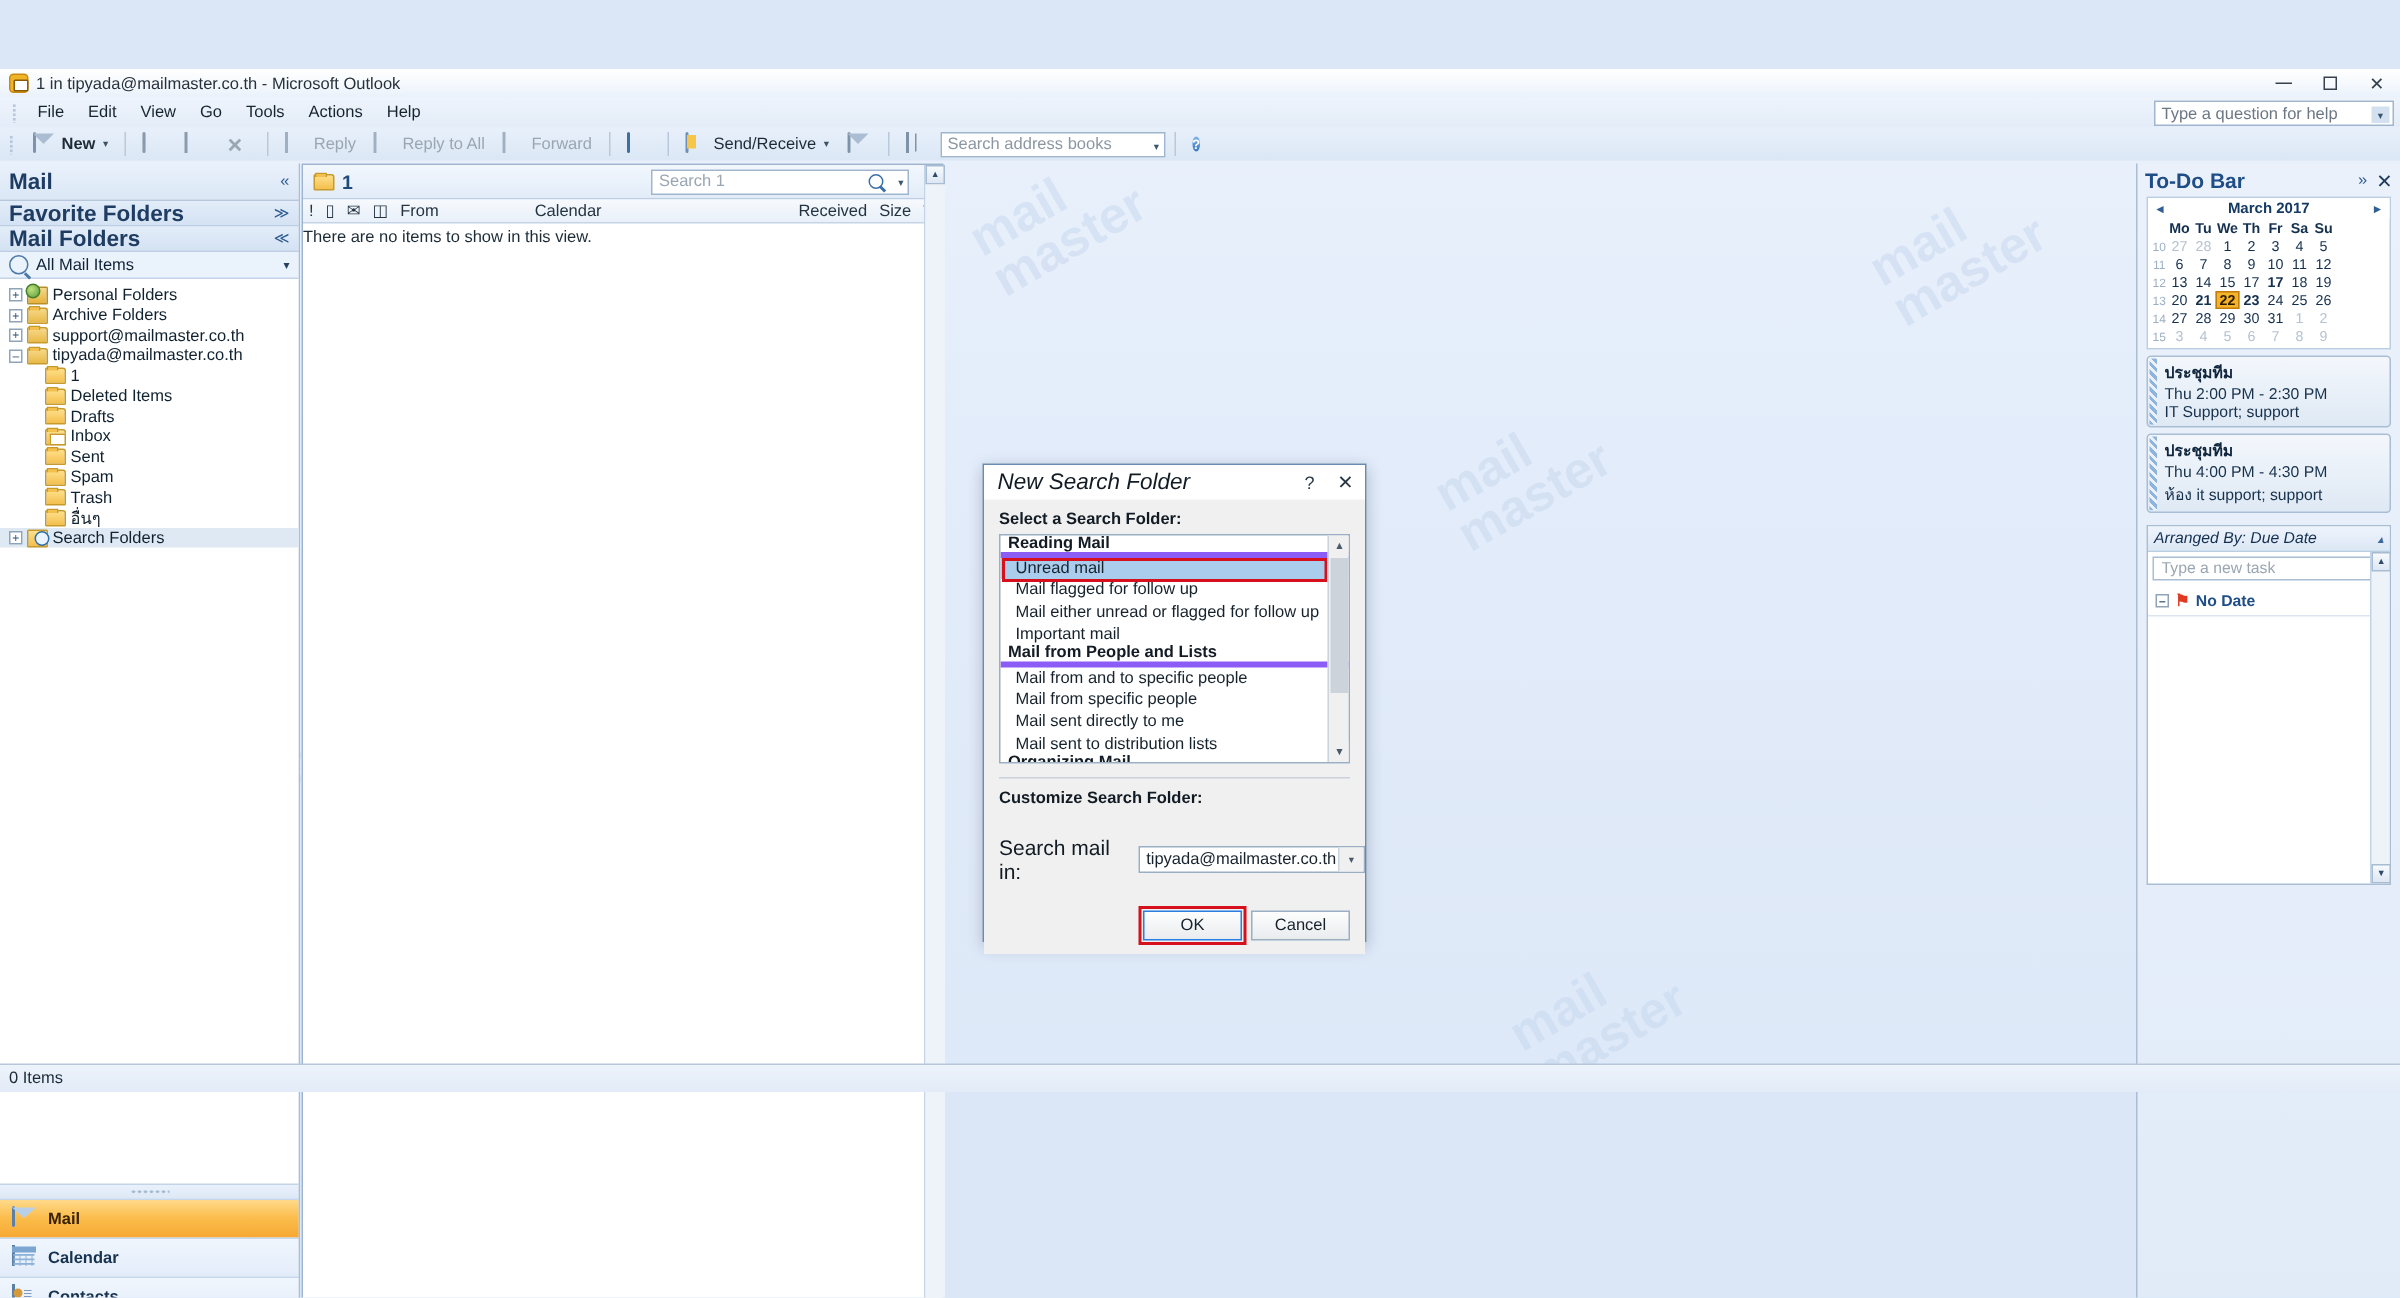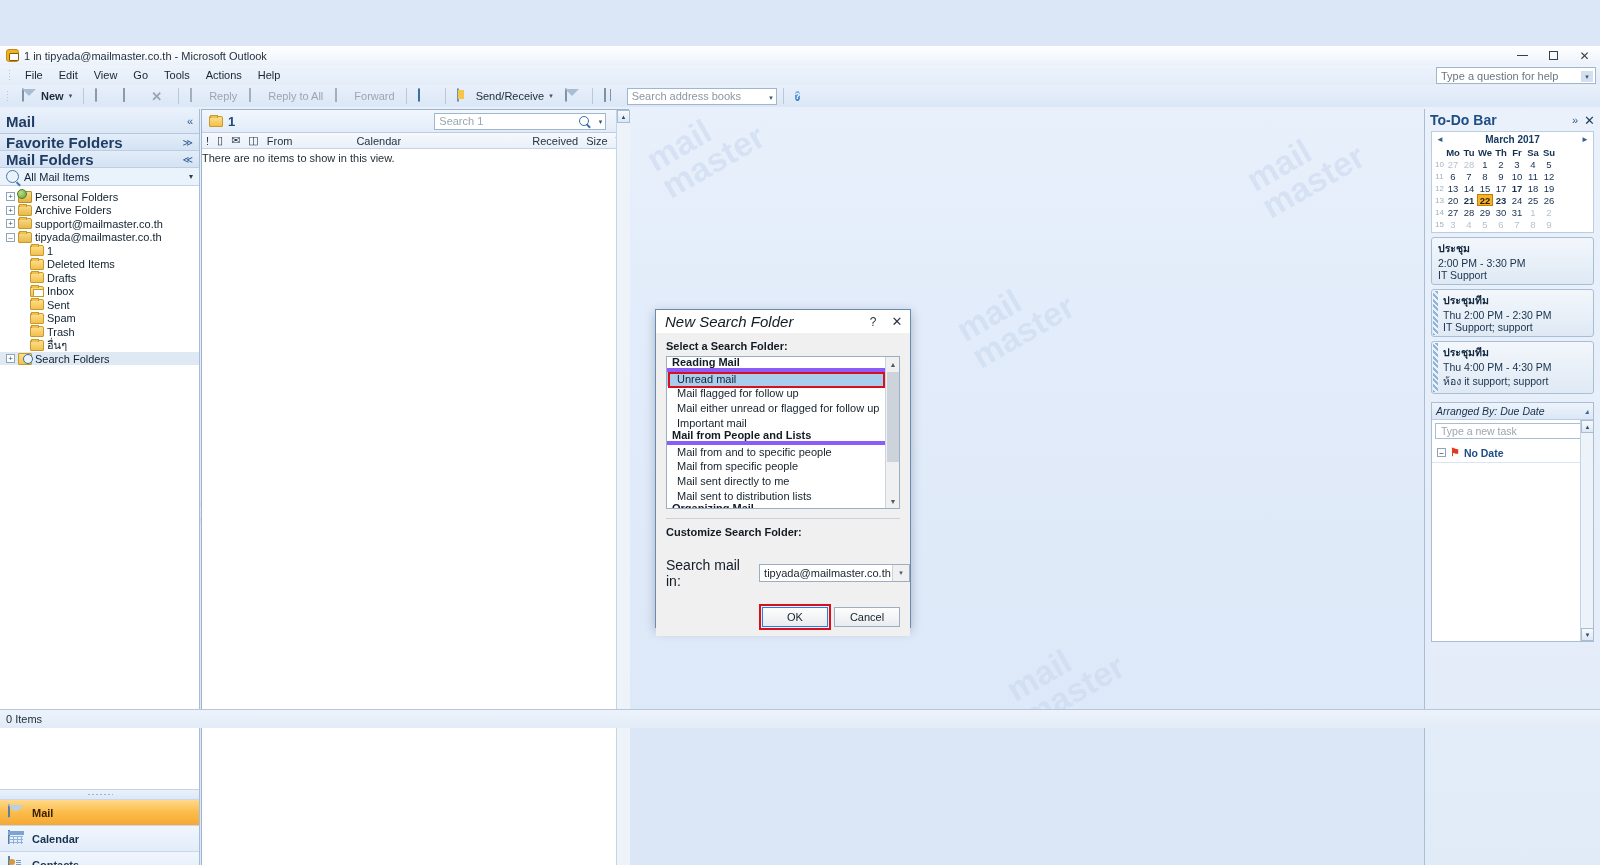--- a/index.html
+++ b/index.html
@@ -592,25 +592,20 @@
           <div class="off ">4</div>
           <div class="off ">5</div>
           <div class="off ">6</div>
           <div class="off ">7</div>
           <div class="off ">8</div>
           <div class="off ">9</div>
         </div>
     </div>
 
     <div id="appt-list">
-        <div class="appt">
-          <div class="s">ประชุม</div>
-          <div class="m">2:00 PM - 3:30 PM</div>
-          <div class="m">IT Support</div>
-        </div>
         <div class="appt tent">
           <div class="s">ประชุมทีม</div>
           <div class="m">Thu 2:00 PM - 2:30 PM</div>
           <div class="m">IT Support; support</div>
         </div>
         <div class="appt tent">
           <div class="s">ประชุมทีม</div>
           <div class="m">Thu 4:00 PM - 4:30 PM</div>
           <div class="m">ห้อง it support; support</div>
         </div>

